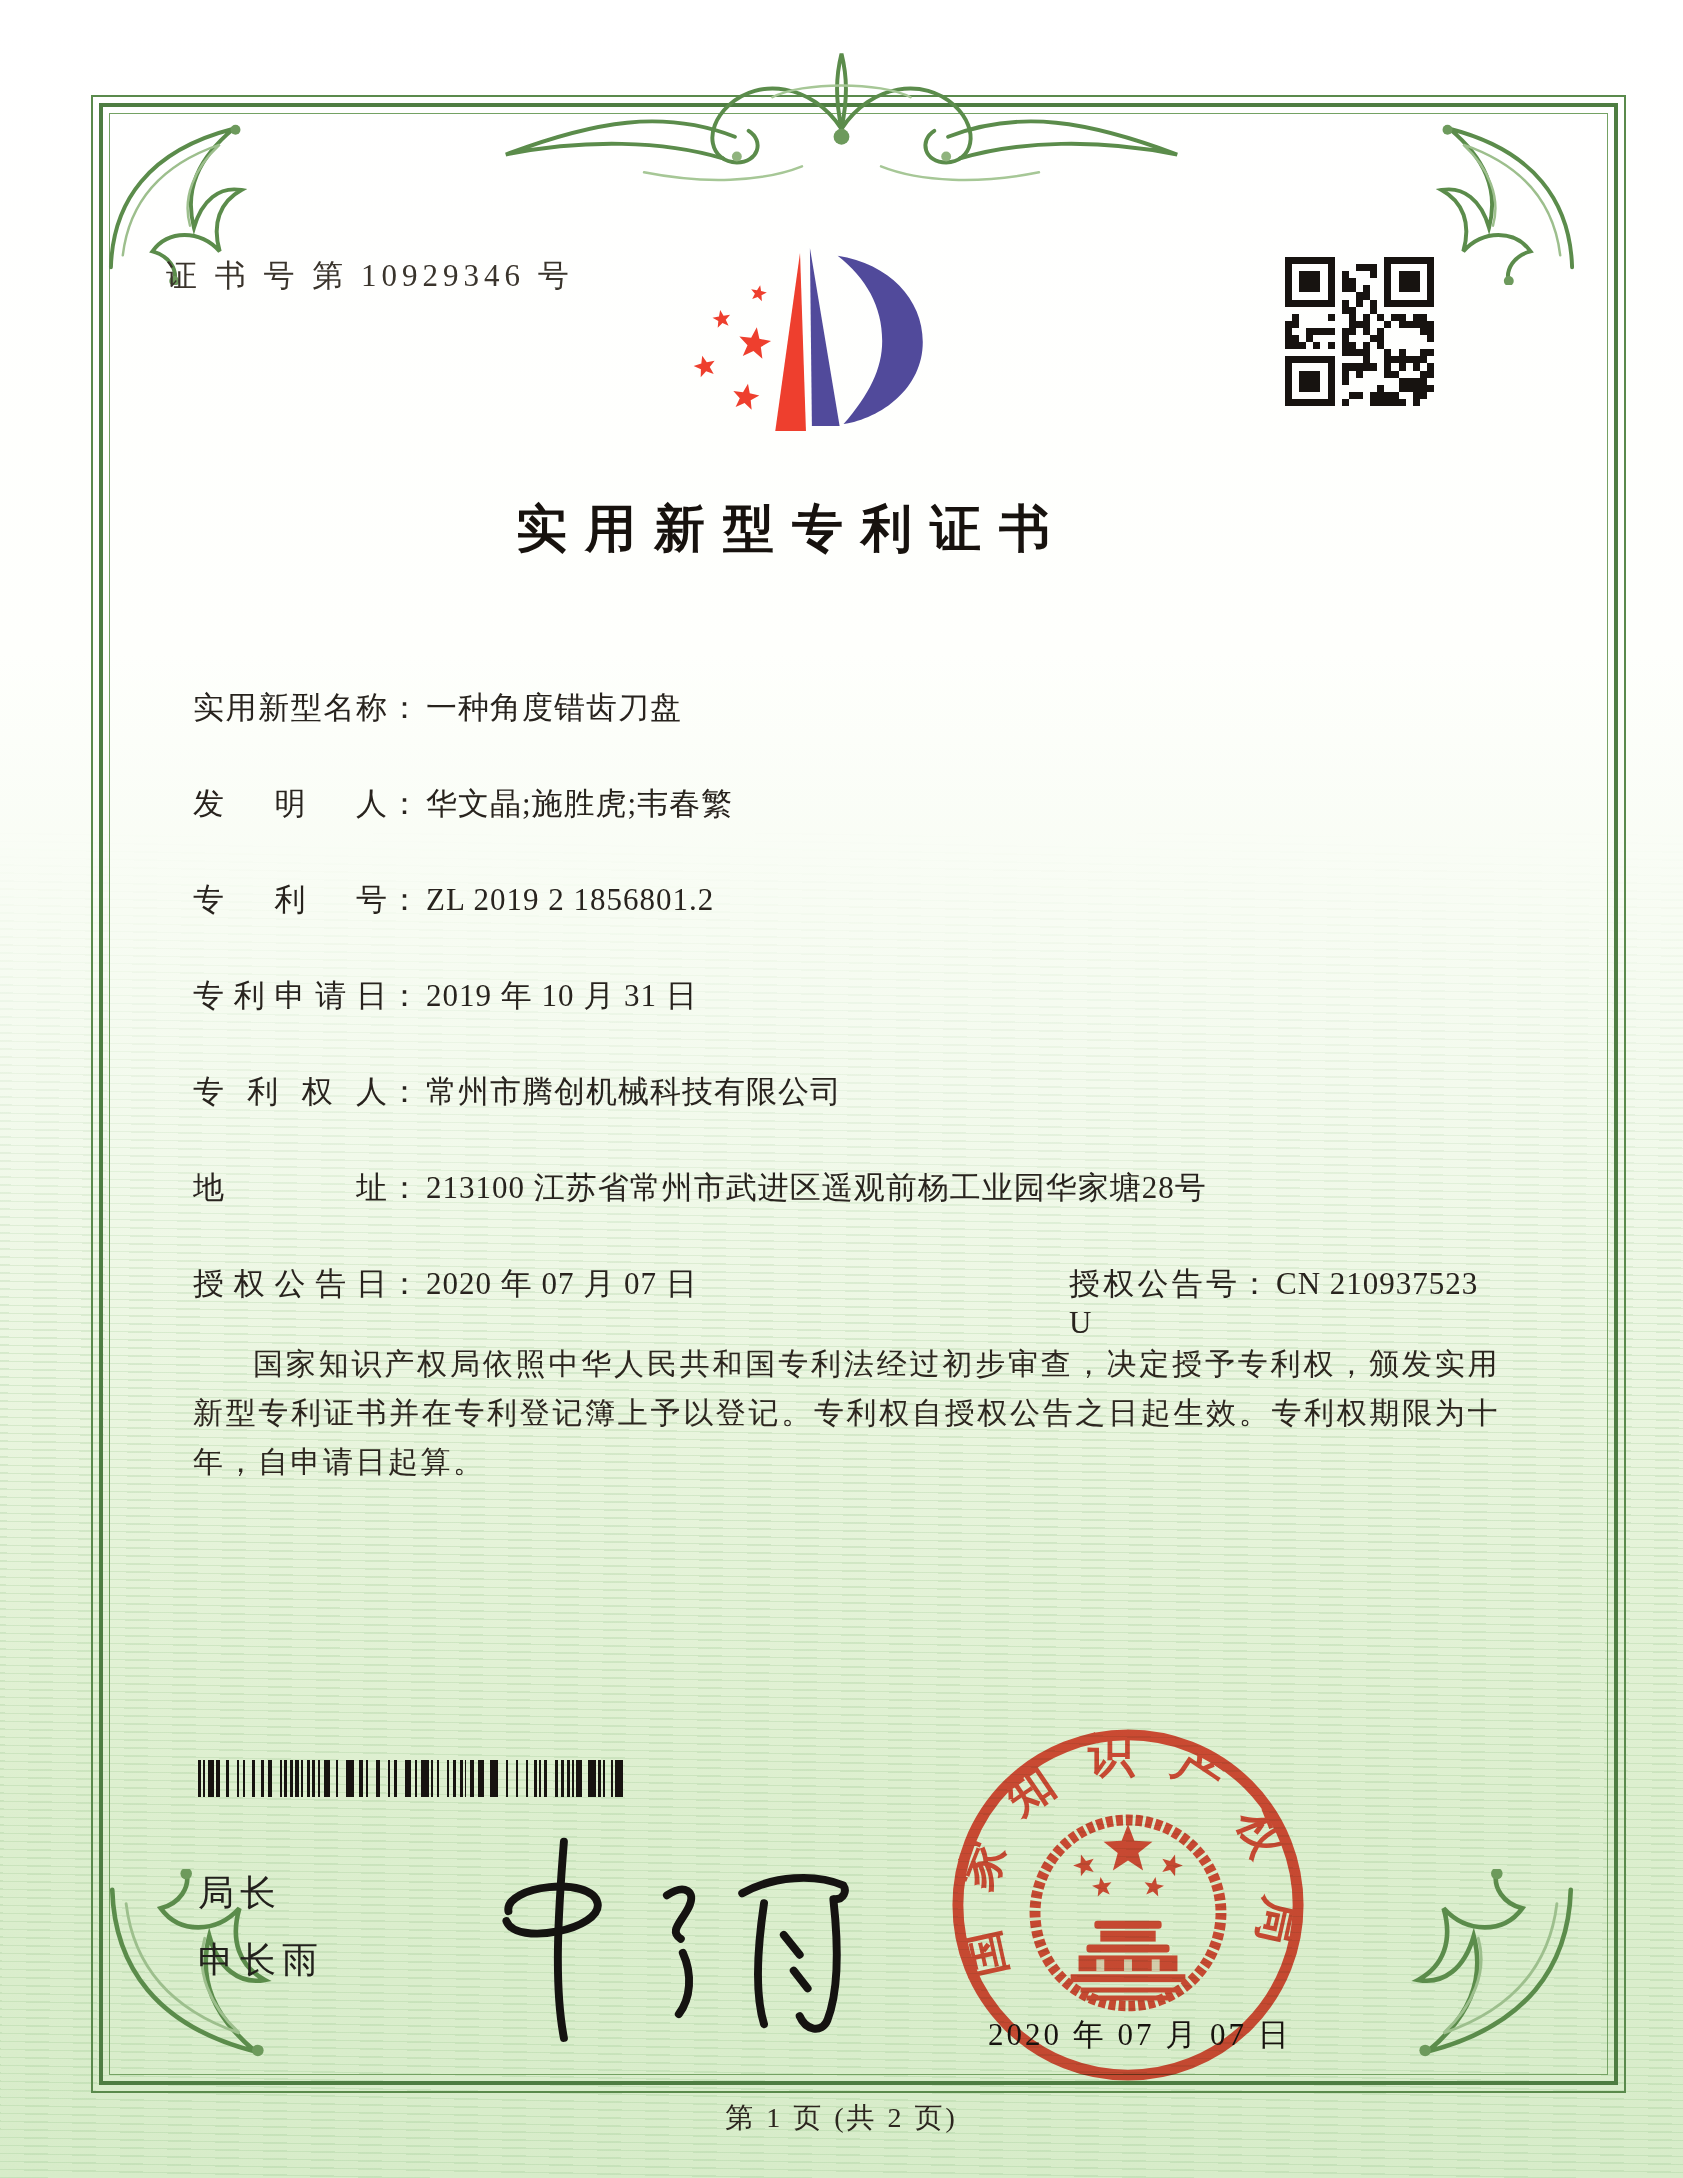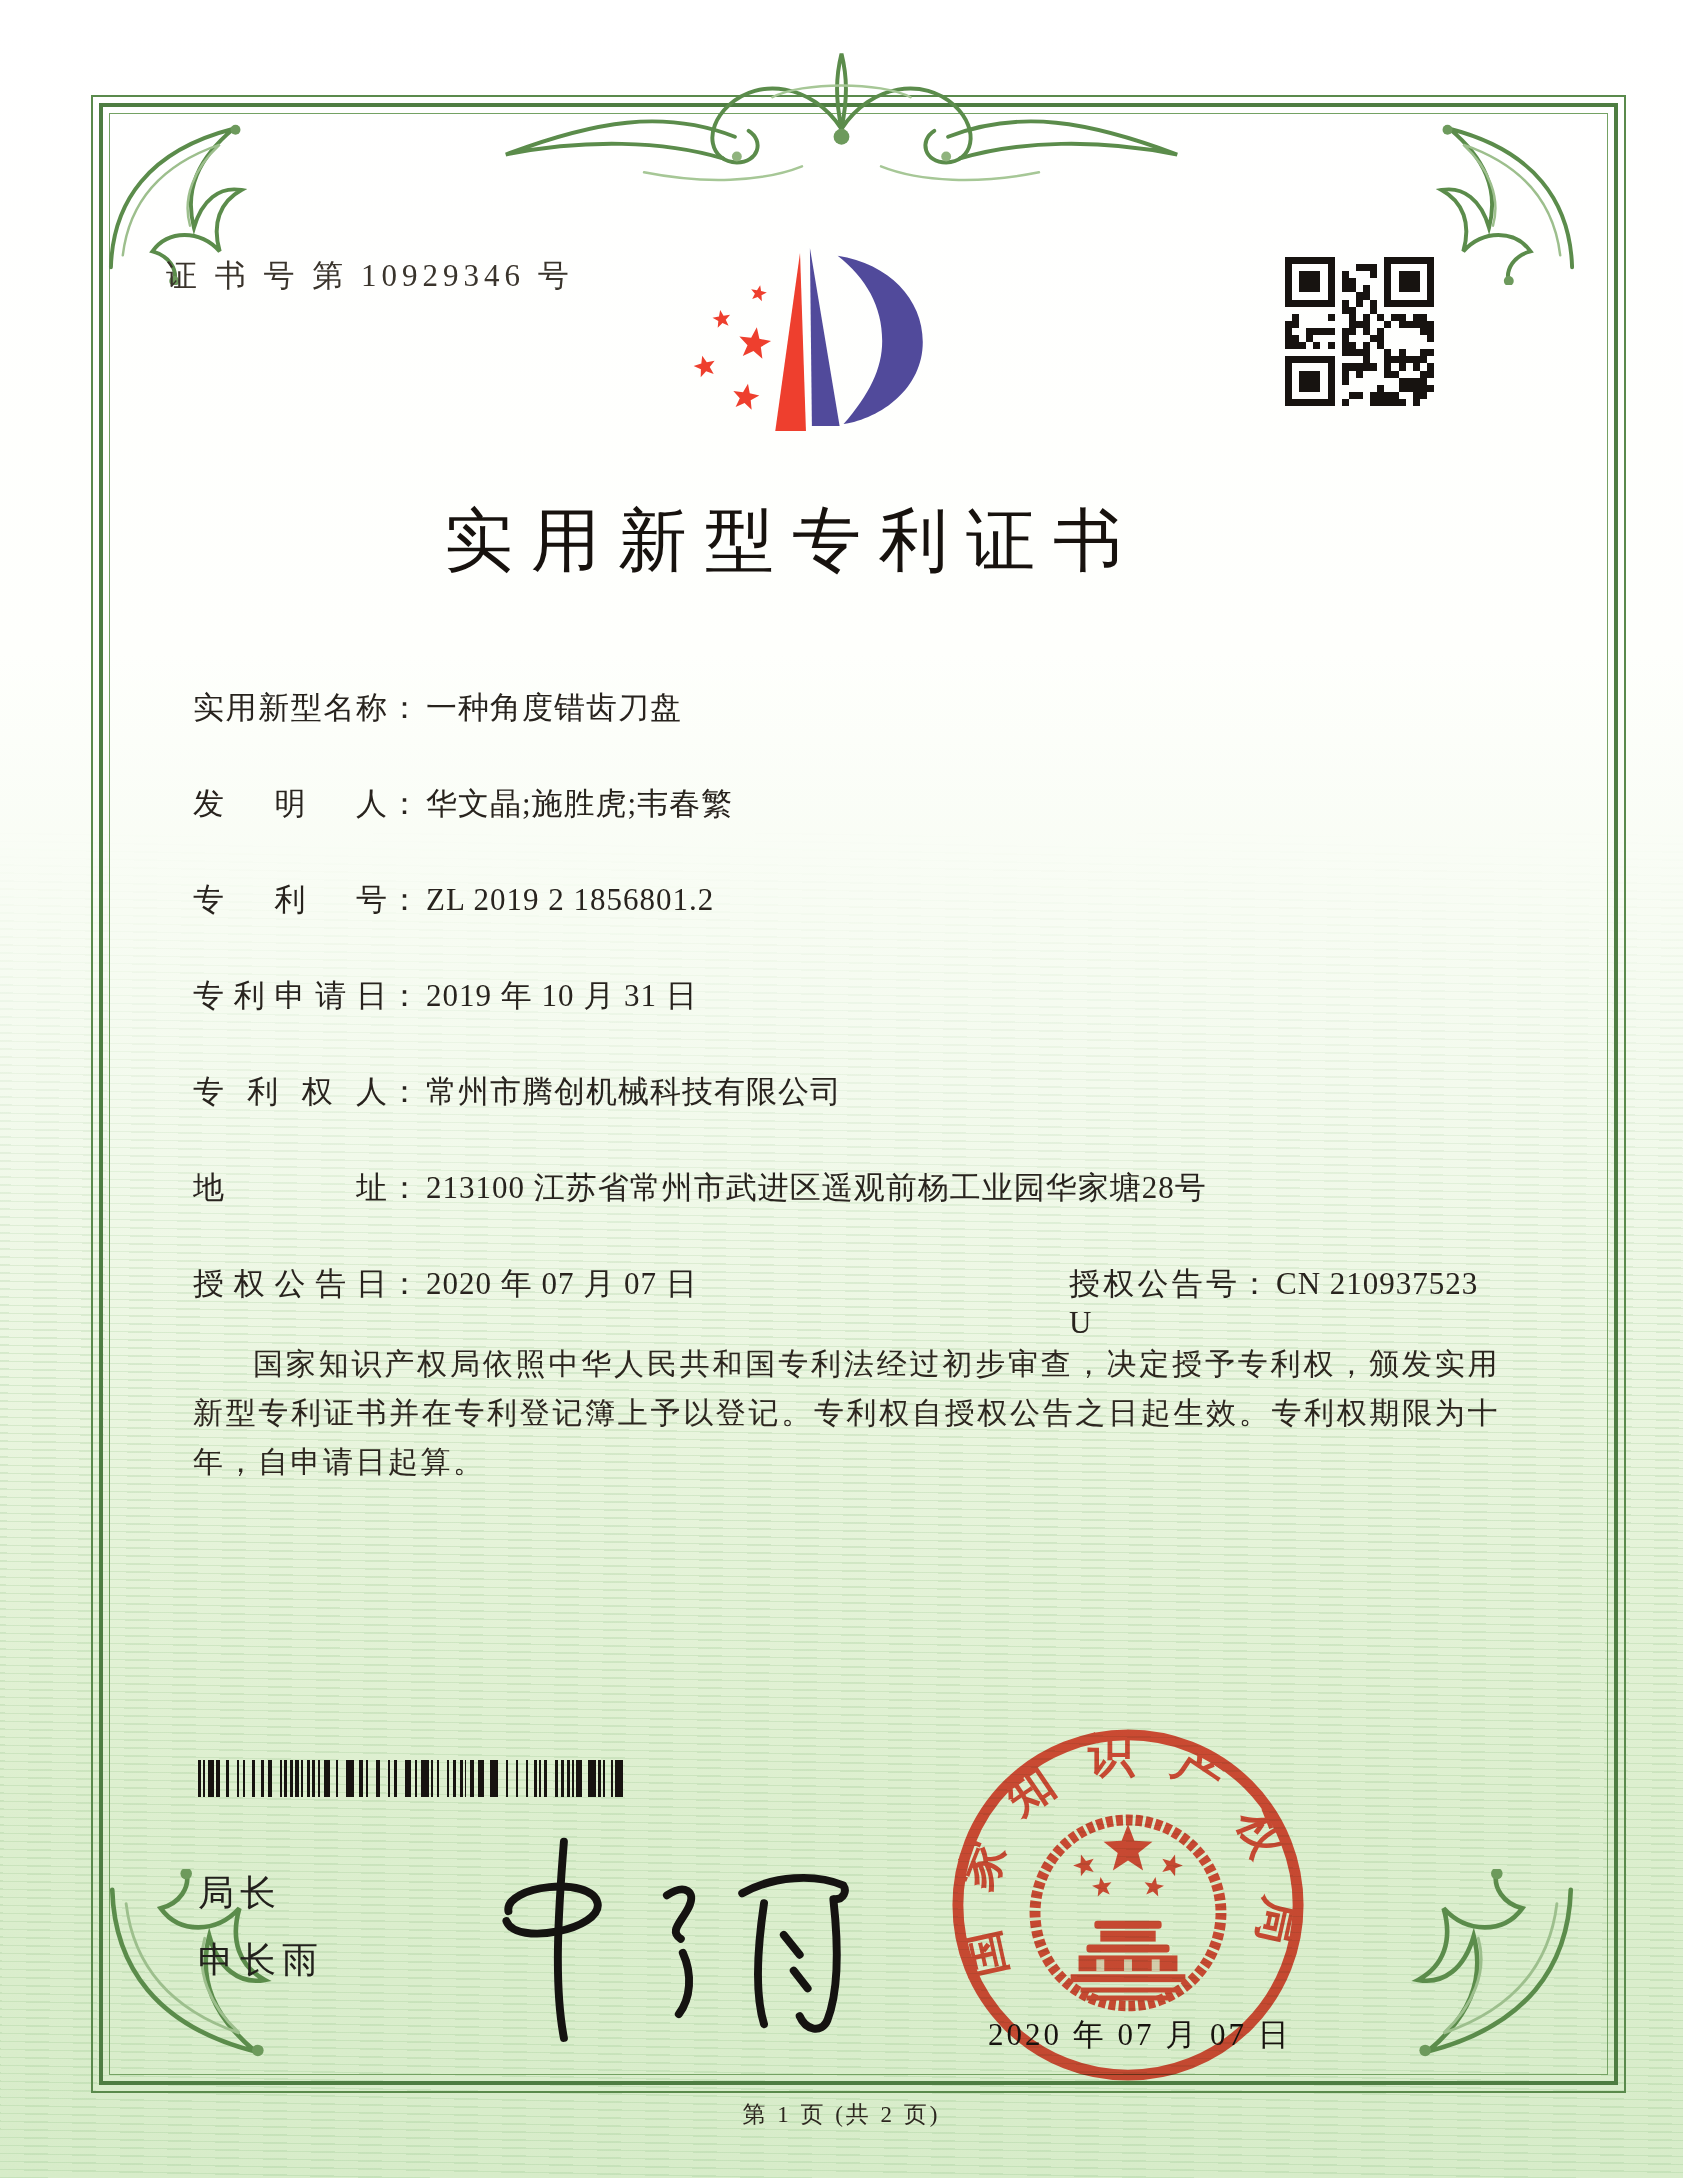--- a/index.html
+++ b/index.html
@@ -19,39 +19,39 @@
     mask-image:linear-gradient(180deg,transparent 0 38%, #000 62%, #000 100%);
   }
   
   .frame-outer{position:absolute; left:91px; right:91px; top:95px; bottom:85px; border:2px solid #5a8a4c;}
   .frame-mid{position:absolute; left:99px; right:99px; top:103px; bottom:93px; border:4px solid #4e7d42;}
   .frame-inner{position:absolute; left:109px; right:109px; top:113px; bottom:103px; border:1px solid #74a263;}
   .orn{position:absolute; pointer-events:none;}
   
   .cert-no{position:absolute; left:166px; top:255px; font-size:31px; letter-spacing:5px; color:#3a342c;}
   .title{position:absolute; left:198px; top:495px; width:1188px; text-align:center;
-         font-size:69px; font-weight:normal; letter-spacing:18px; color:#17120e;}
+         font-size:51px; font-weight:bold; letter-spacing:18px; color:#17120e;}
   .fields{position:absolute; left:193px; top:687px; width:1317px; font-size:31px;}
   .frow{position:relative; height:96px;}
   .flabel{display:inline-block; width:194px; text-align:justify; text-align-last:justify; vertical-align:top;}
   .fcolon{display:inline-block; margin:0 6px 0 2px;}
   .fvalue{letter-spacing:1px;text-align:right;}
   .fgroup2{position:absolute; left:876px; top:0;}
   .paras{position:absolute; left:193px; top:1339px; width:1307px; font-size:30px;
          line-height:49px; text-align:justify; letter-spacing:2.5px; color:#2c261f;}
   .paras p{margin:0; text-indent:2em;}
   .barcode{position:absolute; left:198px; top:1760px;}
   .director{position:absolute; left:198px; top:1869px; font-size:36px; letter-spacing:6px;
             font-family:"Liberation Sans","DejaVu Sans",sans-serif; color:#22201c;text-align:right;}
   .director-name{position:absolute; left:198px; top:1936px; font-size:36px; letter-spacing:6px;
             font-family:"Liberation Sans","DejaVu Sans",sans-serif; color:#22201c;}
   .signature{position:absolute; left:447px; top:1808px;}
   .seal{position:absolute; left:948px; top:1725px; opacity:.93; mix-blend-mode:multiply;}
   .seal-date{position:absolute; left:988px; top:2014px; font-size:31px; letter-spacing:3px; color:#17130f;}
-  .footer{position:absolute; left:0; top:2099px; width:1683px; text-align:center; font-size:23px;
+  .footer{position:absolute; left:0; top:2099px; width:1683px; text-align:center; font-size:28px;
           letter-spacing:3px; color:#2c261f;}
   .qr{position:absolute; left:1285px; top:257px;}
   .logo{position:absolute; left:679px; top:238px;}
 </style>
 </head>
 <body>
 
 <div class="page">
 
   <div class="waves"></div>

